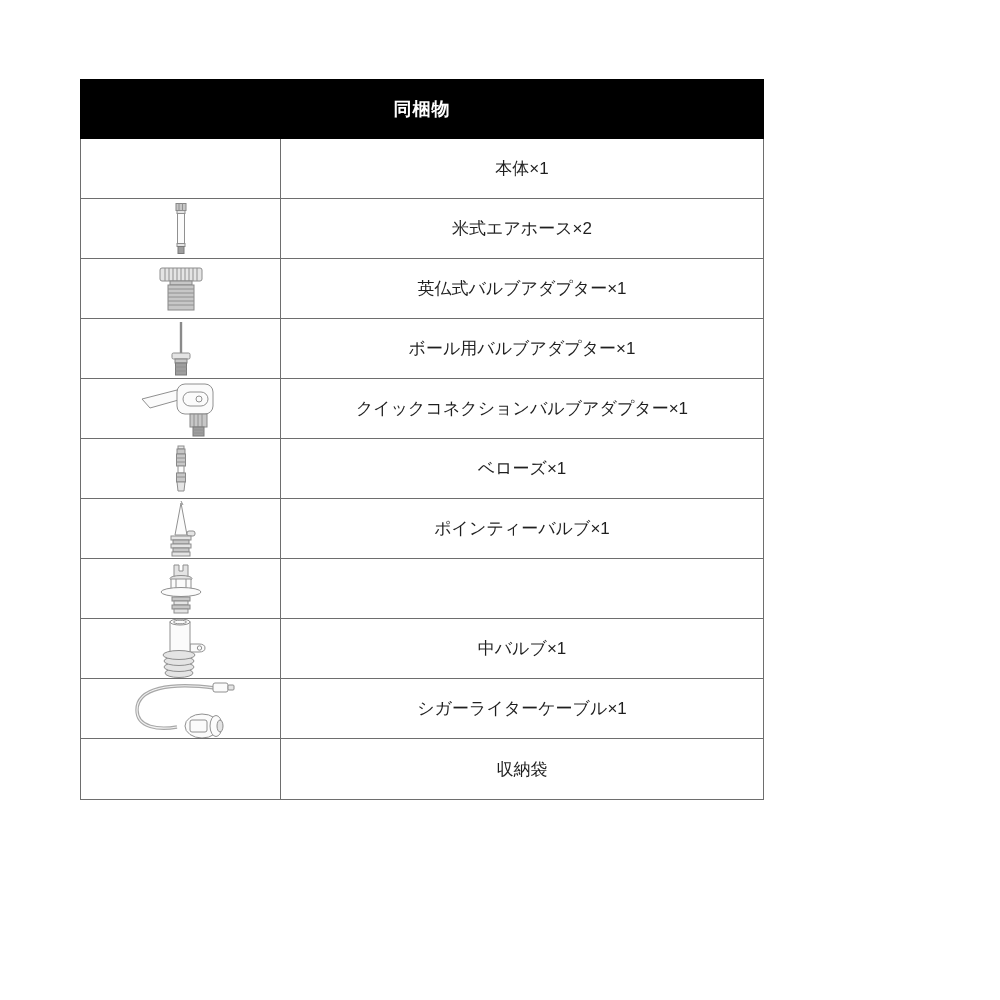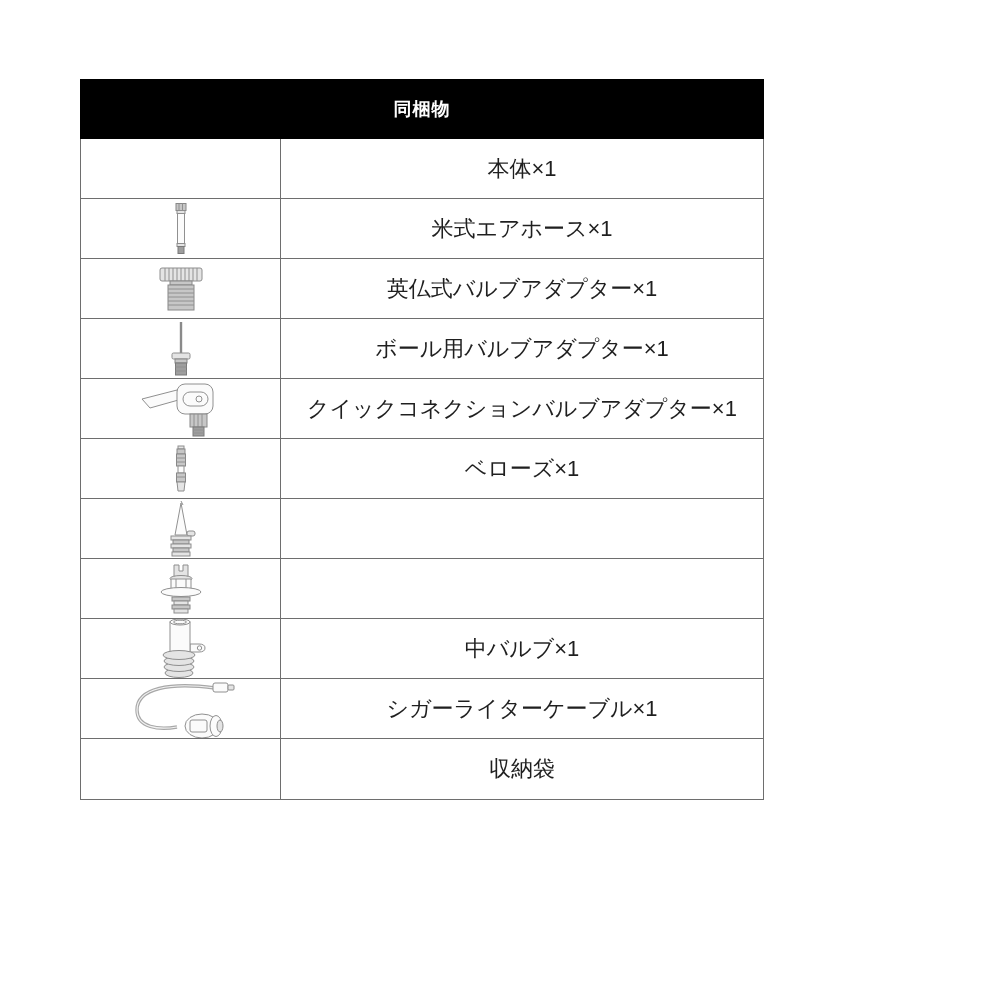--- a/index.html
+++ b/index.html
@@ -49,21 +49,21 @@
     display:flex;
     align-items:center;
     justify-content:center;
     overflow:hidden;
   }
   .cell-label {
     flex:1;
     display:flex;
     align-items:center;
     justify-content:center;
-    font-size:22px;
+    font-size:17px;
     color:#1f1f1f;
   }
   
   svg .ln     { stroke:#909090; fill:none; stroke-width:1; }
   svg .f-white{ fill:#fbfbfb; stroke:#909090; stroke-width:1; }
   svg .f-lite { fill:#e4e4e4; stroke:#8e8e8e; stroke-width:1; }
   svg .f-mid  { fill:#c7c7c7; stroke:#888888; stroke-width:1; }
   svg .f-dark { fill:#9e9e9e; stroke:#7a7a7a; stroke-width:1; }
 </style>
 </head>
@@ -86,21 +86,21 @@
           <svg width="24" height="54" viewBox="0 0 24 54">
             <rect class="f-mid" x="7" y="1.5" width="10" height="7"></rect>
             <line class="ln" x1="10" y1="1.5" x2="10" y2="8.5"></line>
             <line class="ln" x1="13.5" y1="1.5" x2="13.5" y2="8.5"></line>
             <rect class="f-lite" x="8" y="8.5" width="8" height="3"></rect>
             <rect class="f-white" x="8.5" y="11.5" width="7" height="30"></rect>
             <rect class="f-lite" x="8" y="41.5" width="8" height="3"></rect>
             <rect class="f-dark" x="9" y="44.5" width="6" height="7"></rect>
           </svg>
         </div>
-        <div class="cell-label">米式エアホース×1</div>
+        <div class="cell-label">米式エアホース×2</div>
       </div>
 
       <div class="row">
         <div class="cell-img">
           <svg width="48" height="46" viewBox="0 0 48 46">
             <rect class="f-lite" x="3" y="2" width="42" height="13" rx="2"></rect>
             <line class="ln" x1="8" y1="2" x2="8" y2="15"></line>
               <line class="ln" x1="12" y1="2" x2="12" y2="15"></line>
             <line class="ln" x1="16" y1="2" x2="16" y2="15"></line>
               <line class="ln" x1="20" y1="2" x2="20" y2="15"></line>
@@ -177,20 +177,21 @@
             <line class="ln" x1="20" y1="1" x2="22" y2="5"></line>
             <polygon class="f-white" points="20,3 26,35 14,35" stroke-linejoin="round"></polygon>
             <rect class="f-lite" x="26" y="31" width="8" height="5" rx="2"></rect>
             <rect class="f-lite" x="10" y="36" width="20" height="4"></rect>
             <rect class="f-mid" x="12" y="40" width="16" height="4"></rect>
             <rect class="f-lite" x="10" y="44" width="20" height="4"></rect>
             <rect class="f-mid" x="12" y="48" width="16" height="4"></rect>
             <rect class="f-lite" x="11" y="52" width="18" height="4"></rect>
           </svg>
         </div>
+        <div class="cell-label">ポインティーバルブ×1</div>
       </div>
 
       <div class="row">
         <div class="cell-img">
           <svg width="48" height="54" viewBox="0 0 48 54">
             <path class="f-lite" d="M17 15 V3 h5 v6 h4 V3 h5 v12 Z" stroke-linejoin="round"></path>
             <ellipse class="f-lite" cx="24" cy="16.5" rx="11" ry="3"></ellipse>
             <rect class="f-white" x="14" y="17" width="20" height="11"></rect>
             <line class="ln" x1="19" y1="17" x2="19" y2="28"></line>
             <line class="ln" x1="29" y1="17" x2="29" y2="28"></line>

